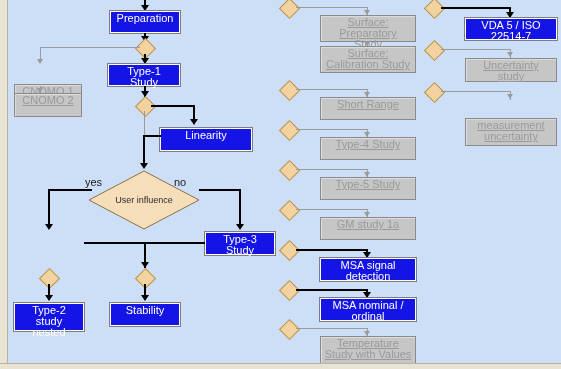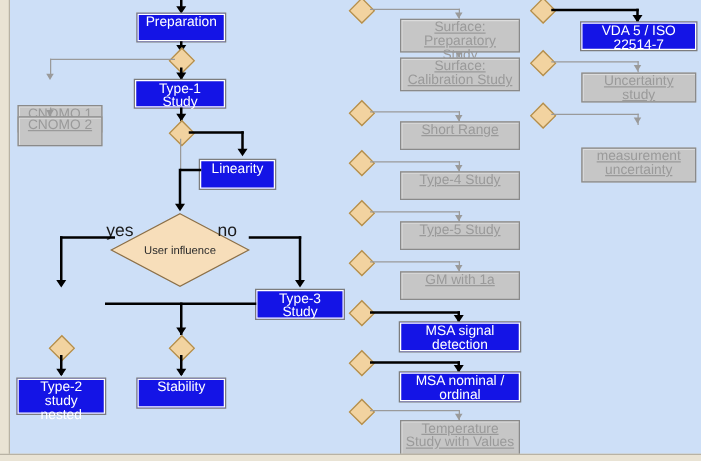--- a/index.html
+++ b/index.html
@@ -68,21 +68,21 @@
   
   .ln{position:absolute;background:#000;}
   .ln.grey{background:#9a9a9a;}
   .ln.h{height:2px;}
   .ln.v{width:2px;}
   .ln.grey.h{height:1px;}
   .ln.grey.v{width:1px;}
   .arw{position:absolute;width:0;height:0;}
   .arw.down{border-left:4px solid transparent;border-right:4px solid transparent;border-top:6px solid #000;}
   .arw.down.grey{border-top-color:#9a9a9a;border-left-width:3px;border-right-width:3px;border-top-width:5px;}
-  .elabel{position:absolute;font-size:14px;color:#1a1a1a;}
+  .elabel{position:absolute;font-size:11px;color:#1a1a1a;}
 </style>
 </head>
 <body>
 
 <div id="canvas">
 
   <div class="ln v" style="left:144px;top:0px;height:8px;"></div>
   <div class="arw down" style="left:141px;top:5px;"></div>
 
   <div class="node active" style="left:110px;top:11px;width:70px;height:22px;">
@@ -116,21 +116,21 @@
   </div>
 
   <div class="ln v" style="left:144px;top:86px;height:12px;"></div>
   <div class="arw down" style="left:141px;top:91px;"></div>
   <div class="dmd sm" style="left:138px;top:99px;"></div>
 
   <div class="ln h" style="left:151px;top:105px;width:44px;"></div>
   <div class="ln v" style="left:193px;top:105px;height:16px;"></div>
   <div class="arw down" style="left:190px;top:119px;"></div>
 
-  <div class="node active" style="left:160px;top:128px;width:60px;height:23px;">
+  <div class="node active" style="left:160px;top:128px;width:92px;height:23px;">
     <span>Linearity</span>
   </div>
 
   <div class="ln grey v" style="left:144px;top:111px;height:24px;"></div>
   <div class="ln h" style="left:144px;top:135px;width:17px;"></div>
   <div class="ln v" style="left:143px;top:135px;height:32px;"></div>
   <div class="arw down" style="left:140px;top:163px;"></div>
 
   <div class="decision" style="left:88px;top:170px;">
     <svg class="dshape" viewBox="0 0 112 60" preserveAspectRatio="none">
@@ -210,21 +210,21 @@
   <div class="arw down grey" style="left:364px;top:172px;"></div>
   <div class="node disabled" style="left:320px;top:177px;width:96px;height:23px;">
     <span>Type-5 Study</span>
   </div>
 
   <div class="dmd sm" style="left:282px;top:203px;"></div>
   <div class="ln grey h" style="left:296px;top:209px;width:72px;"></div>
   <div class="ln grey v" style="left:367px;top:209px;height:8px;"></div>
   <div class="arw down grey" style="left:364px;top:212px;"></div>
   <div class="node disabled" style="left:320px;top:217px;width:96px;height:23px;">
-    <span>GM with 1a</span>
+    <span>GM study 1a</span>
   </div>
 
   <div class="dmd sm" style="left:282px;top:243px;"></div>
   <div class="ln h" style="left:296px;top:249px;width:72px;"></div>
   <div class="ln v" style="left:366px;top:249px;height:9px;"></div>
   <div class="arw down" style="left:363px;top:252px;"></div>
   <div class="node active" style="left:320px;top:258px;width:96px;height:23px;">
     <span>MSA signal detection</span>
   </div>
 

